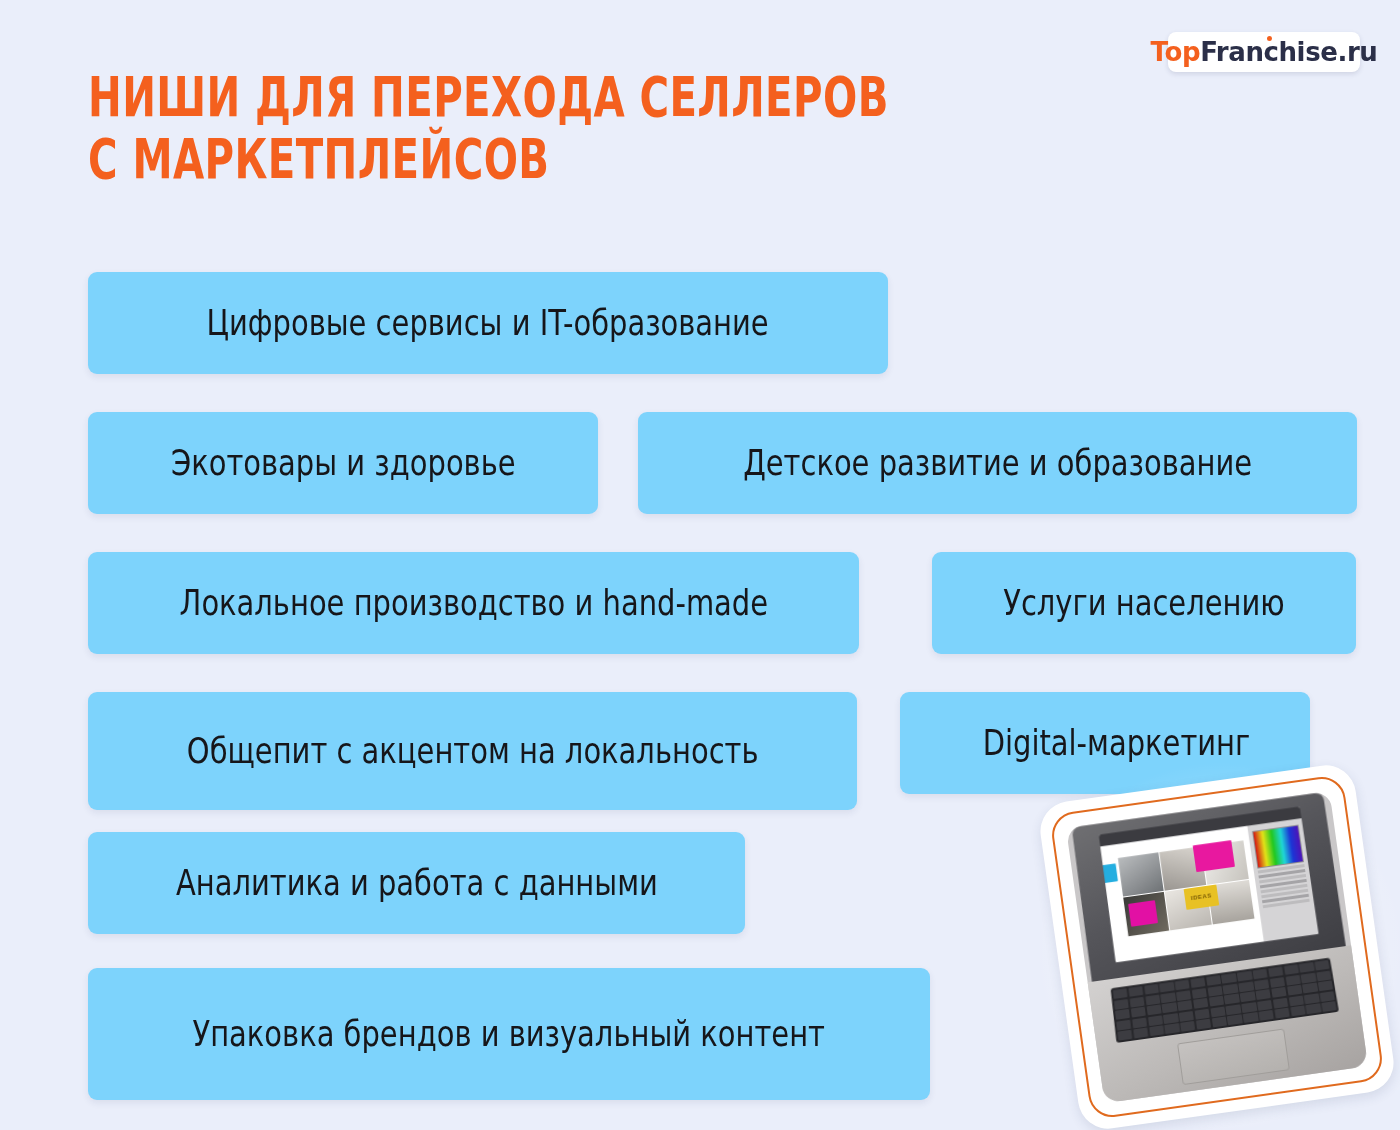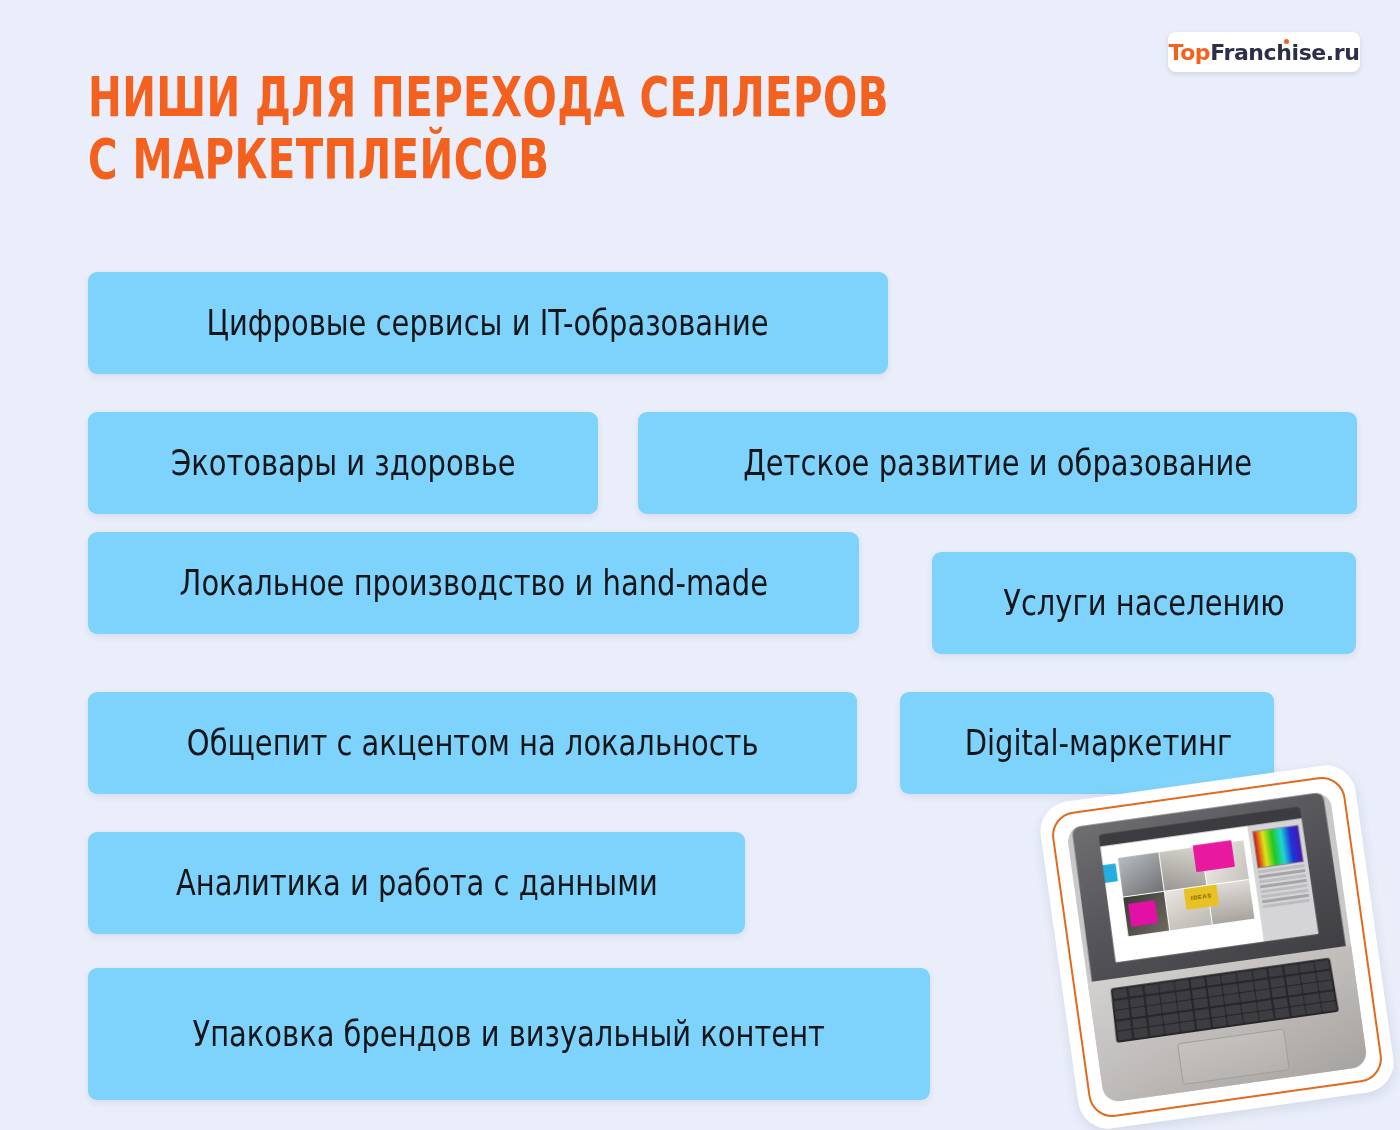--- a/index.html
+++ b/index.html
@@ -32,21 +32,21 @@
     height: 40px;
     background: #ffffff;
     border-radius: 8px;
     box-shadow: 0 2px 5px rgba(40,50,90,0.14);
     display: flex;
     align-items: center;
     justify-content: center;
   }
   .logo-text {
     font-family: "DejaVu Sans", sans-serif;
-    font-size: 22px;
+    font-size: 26px;
     font-weight: bold;
     letter-spacing: -0.4px;
     white-space: nowrap;
     position: relative;
   }
   .logo-top   { color: #f4601e; }
   .logo-rest  { color: #2b2f48; }
   .logo-dot {
     position: absolute;
     width: 5px;
@@ -271,33 +271,33 @@
   </div>
 
   <div class="card" style="left:88px;  top:412px; width:510px;  height:102px;">
     <span class="card-label">Экотовары и здоровье</span>
   </div>
 
   <div class="card" style="left:638px; top:412px; width:719px;  height:102px;align-items:center;">
     <span class="card-label">Детское развитие и образование</span>
   </div>
 
-  <div class="card" style="left:88px;  top:532px; width:771px;  height:102px;">
+  <div class="card" style="left:88px;  top:552px; width:771px;  height:102px;">
     <span class="card-label">Локальное производство и hand-made</span>
   </div>
 
   <div class="card" style="left:932px; top:552px; width:424px;  height:102px;">
     <span class="card-label">Услуги населению</span>
   </div>
 
-  <div class="card" style="left:88px;  top:692px; width:769px;  height:102px;">
+  <div class="card" style="left:88px;  top:692px; width:769px;  height:118px;">
     <span class="card-label">Общепит с акцентом на локальность</span>
   </div>
 
-  <div class="card" style="left:900px; top:692px; width:374px;  height:102px;padding-left:45px;">
+  <div class="card" style="left:900px; top:692px; width:410px;  height:102px;padding-left:45px;">
     <span class="card-label">Digital-маркетинг</span>
   </div>
 
   <div class="card" style="left:88px;  top:832px; width:657px;  height:102px;align-items:center;">
     <span class="card-label">Аналитика и работа с данными</span>
   </div>
 
 
   <div class="card" style="left:88px;  top:968px; width:842px;  height:132px;">
     <span class="card-label">Упаковка брендов и визуальный контент</span>

